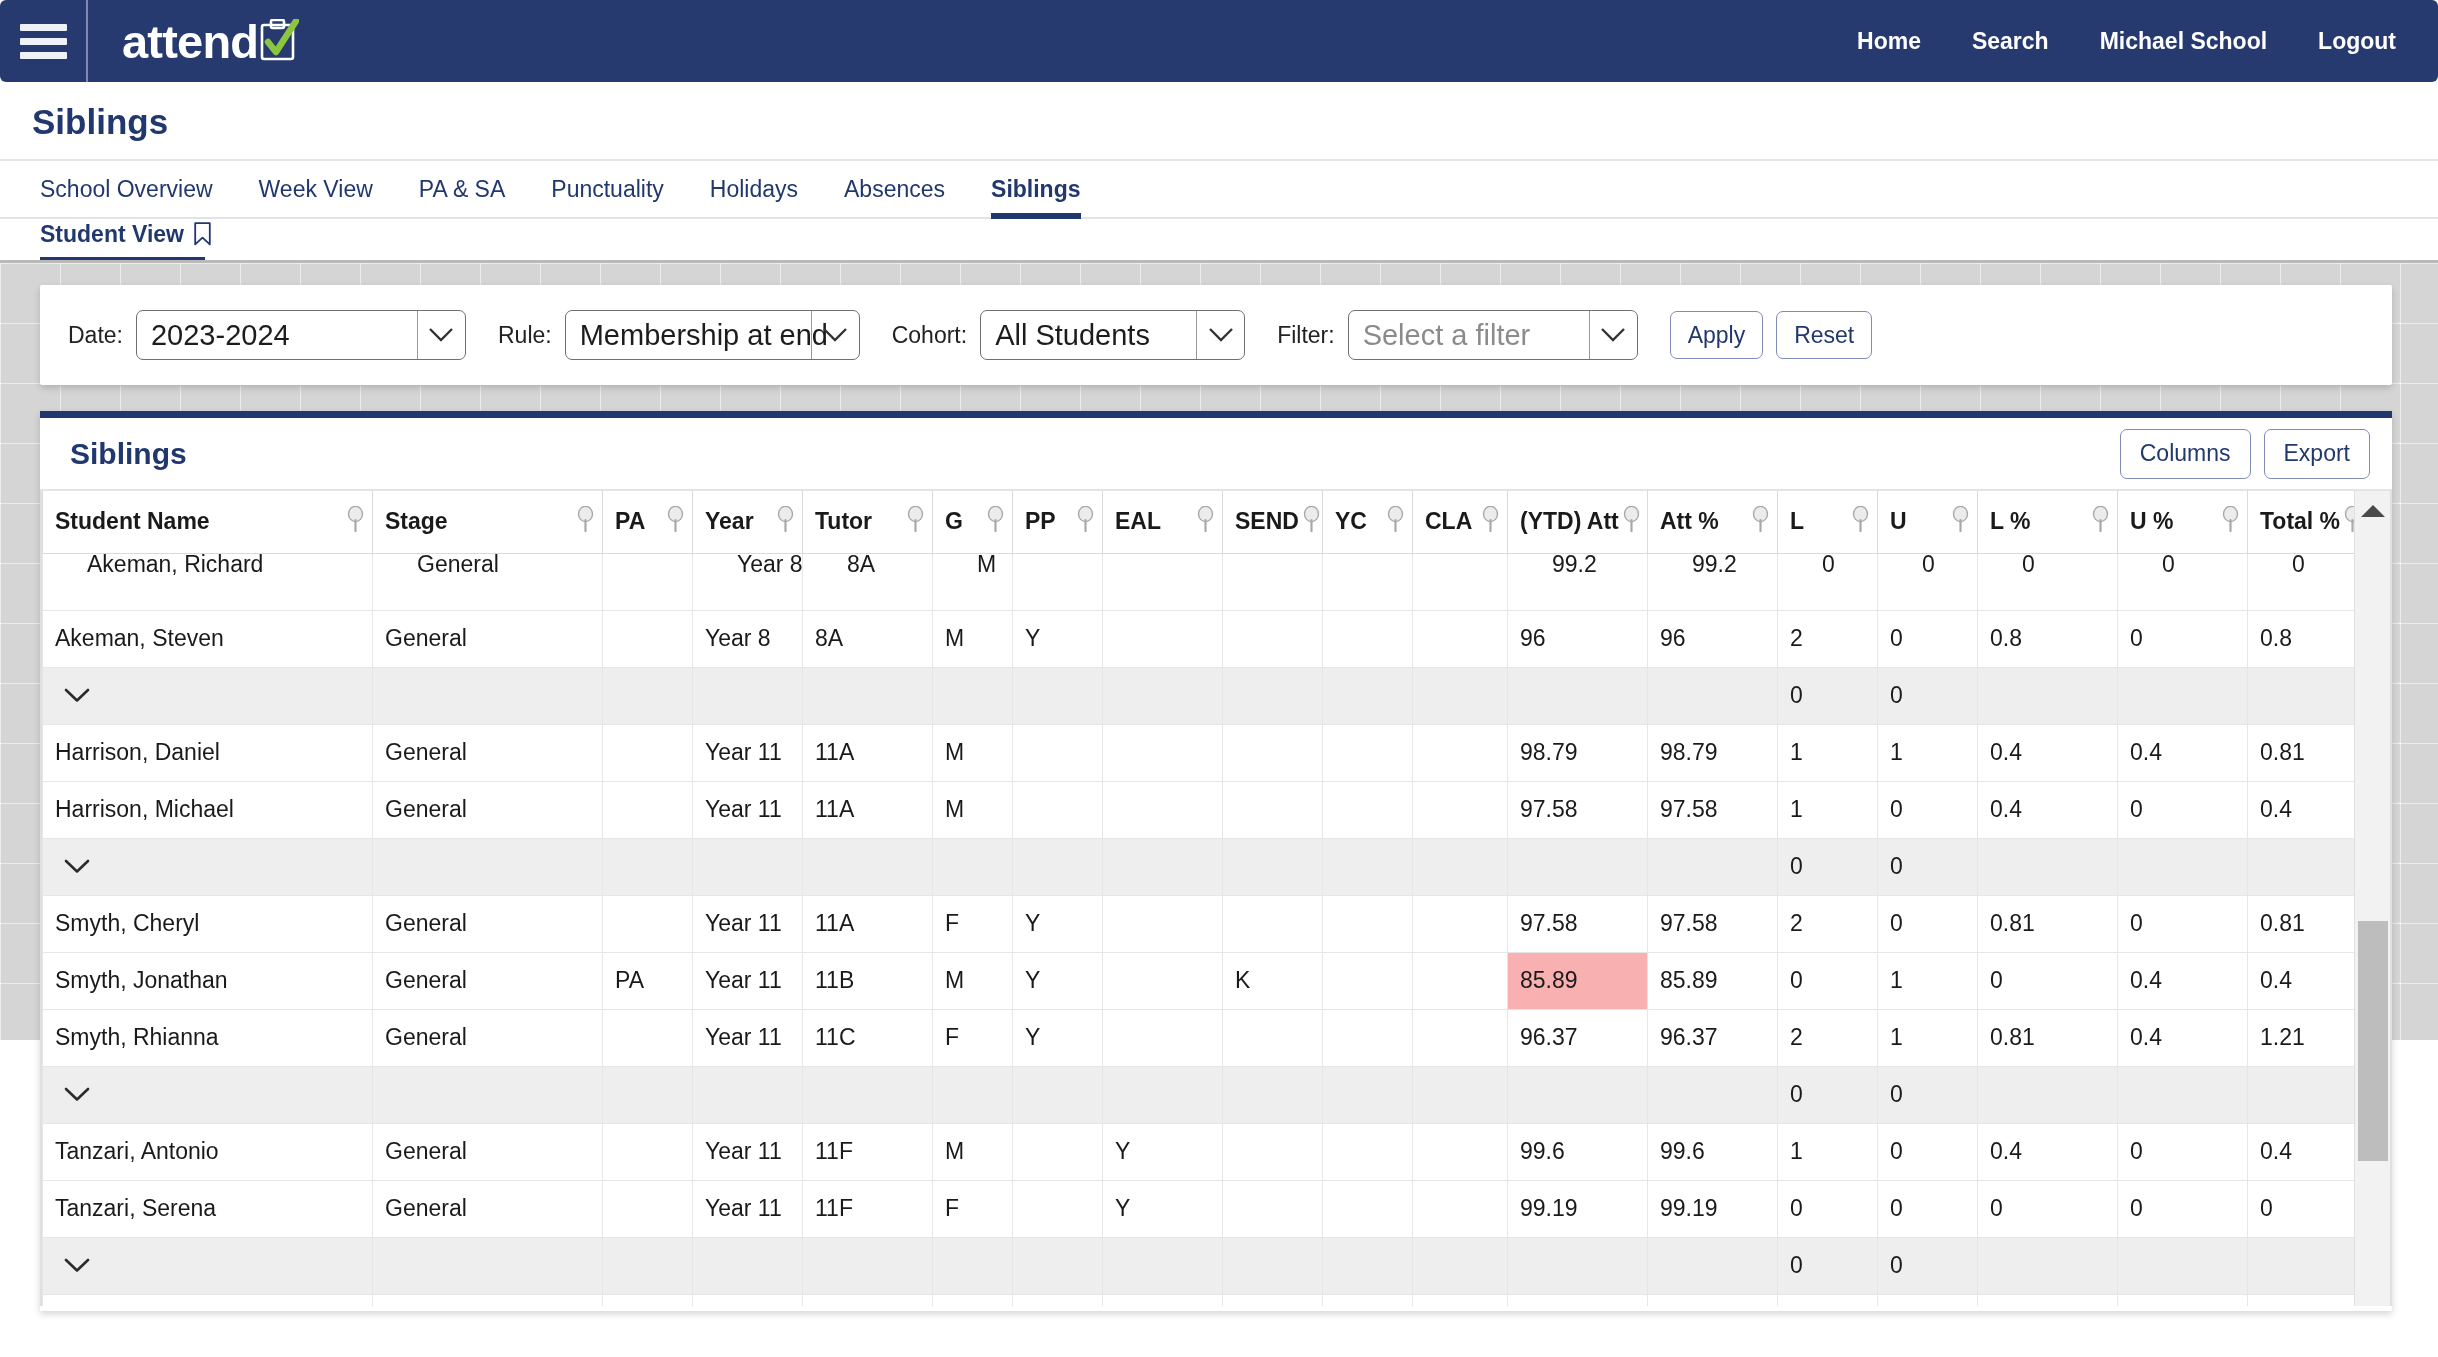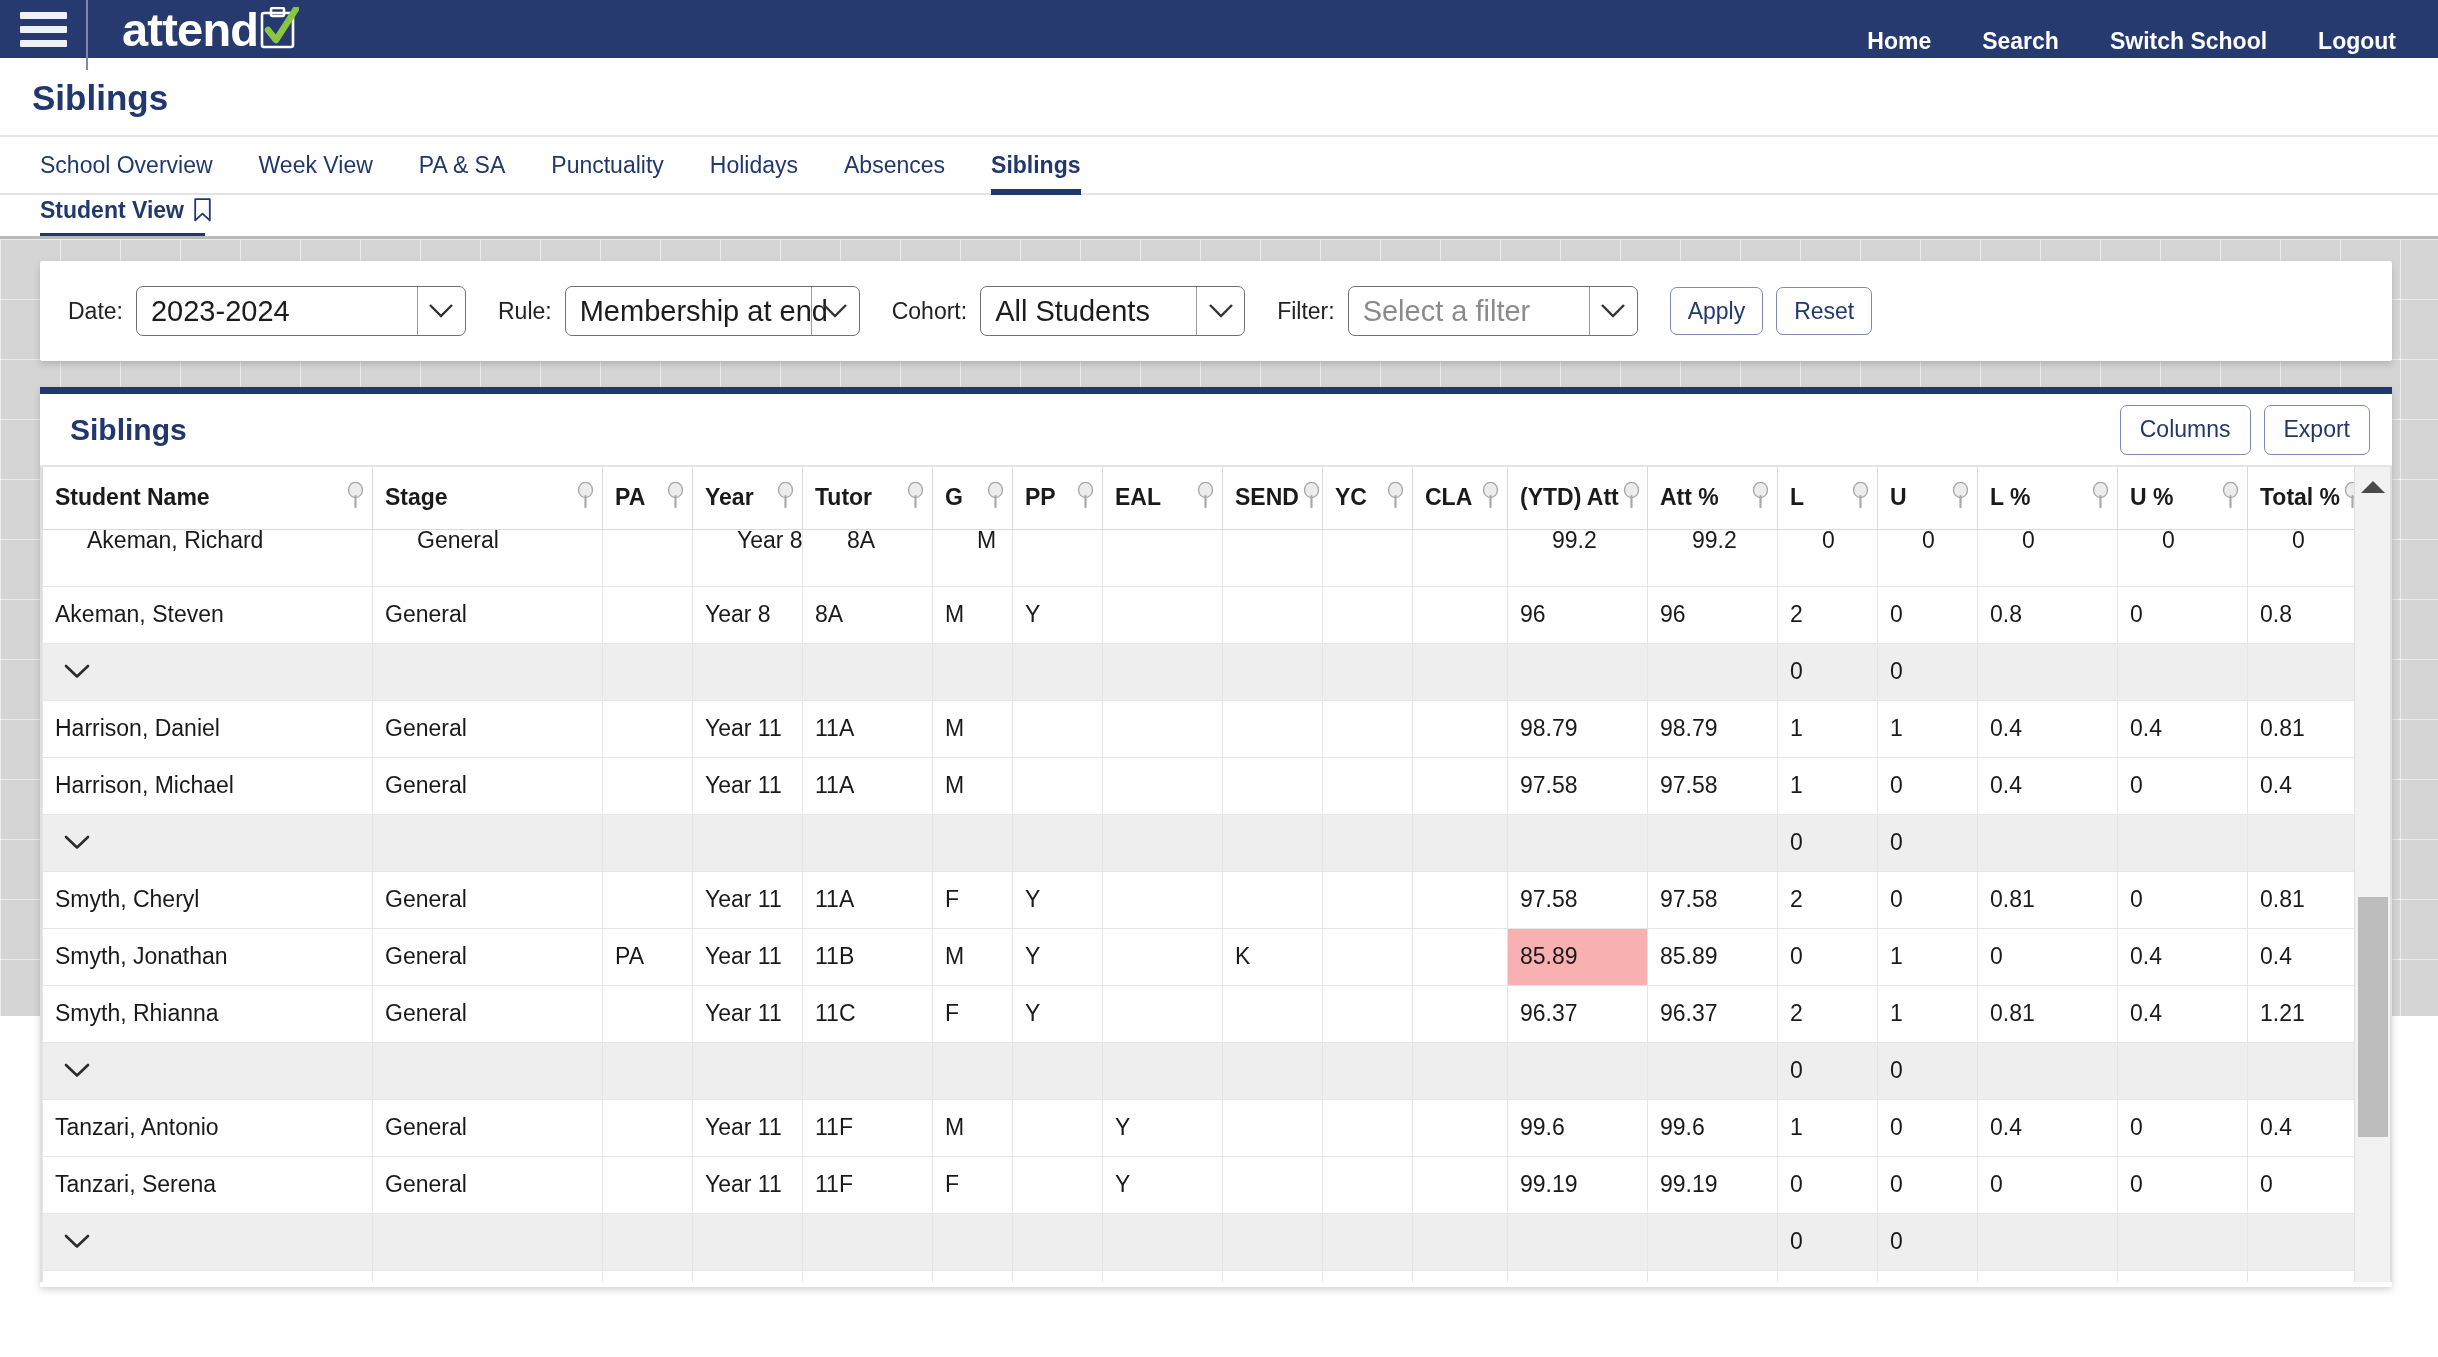--- a/index.html
+++ b/index.html
@@ -6,25 +6,26 @@
   html, body {
     margin: 0; padding: 0;
     width: 2438px; height: 1357px;
     overflow: hidden;
     font-family: "Liberation Sans", sans-serif;
     background: #ffffff;
   }
 
   
   .topbar {
-    height: 58px;
+    height: 82px;
     background: #273a70;
     display: flex;
     align-items: center;
     position: relative;
+    border-radius: 6px;
   }
   .hamburger {
     width: 88px; height: 82px;
     display: flex; flex-direction: column;
     align-items: center; justify-content: center;
     gap: 7px;
     cursor: pointer;
     border-right: 2px solid #7d88ac;
   }
   .hamburger span {
@@ -333,21 +334,21 @@
       <svg width="40" height="44" viewBox="0 0 40 44">
         <rect x="3" y="6" width="31" height="34" rx="2" fill="none" stroke="#ffffff" stroke-width="2.6"></rect>
         <rect x="12" y="1" width="13" height="8" rx="1.5" fill="none" stroke="#ffffff" stroke-width="2.6"></rect>
         <path d="M9 23 L17 33 L37 2" fill="none" stroke="#8cc63f" stroke-width="6.5" stroke-linecap="round" stroke-linejoin="round"></path>
       </svg>
     </span>
   </div>
   <nav class="topnav">
     <a href="#">Home</a>
     <a href="#">Search</a>
-    <a href="#">Switch School</a>
+    <a href="#">Michael School</a>
     <a href="#">Logout</a>
   </nav>
 </div>
 
 <div class="page-title-wrap">
   <div class="page-title">Siblings</div>
 </div>
 
 <div class="tabbar" id="tabbar">
     <div class="tab">School Overview</div>

